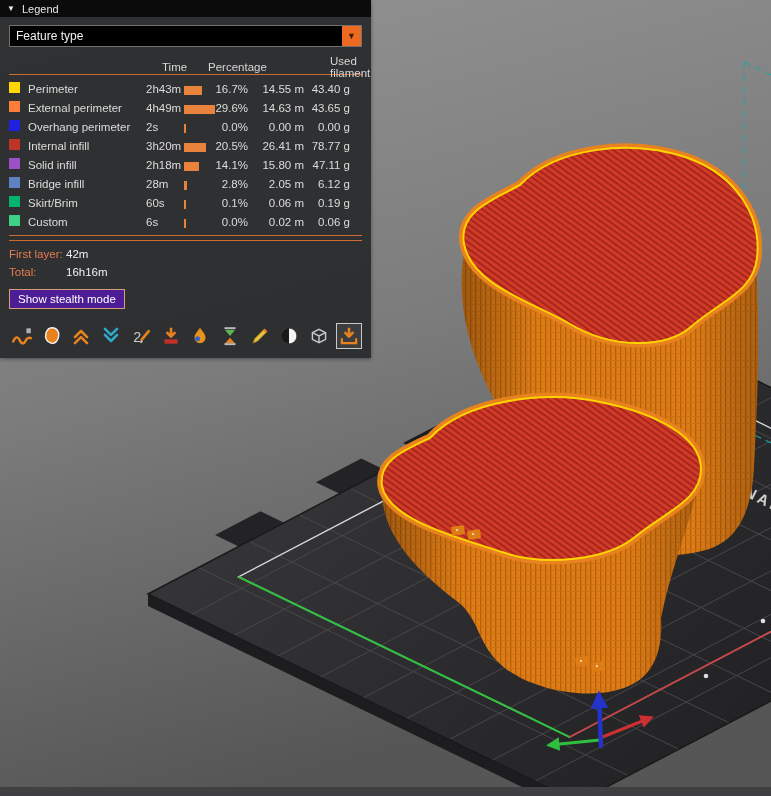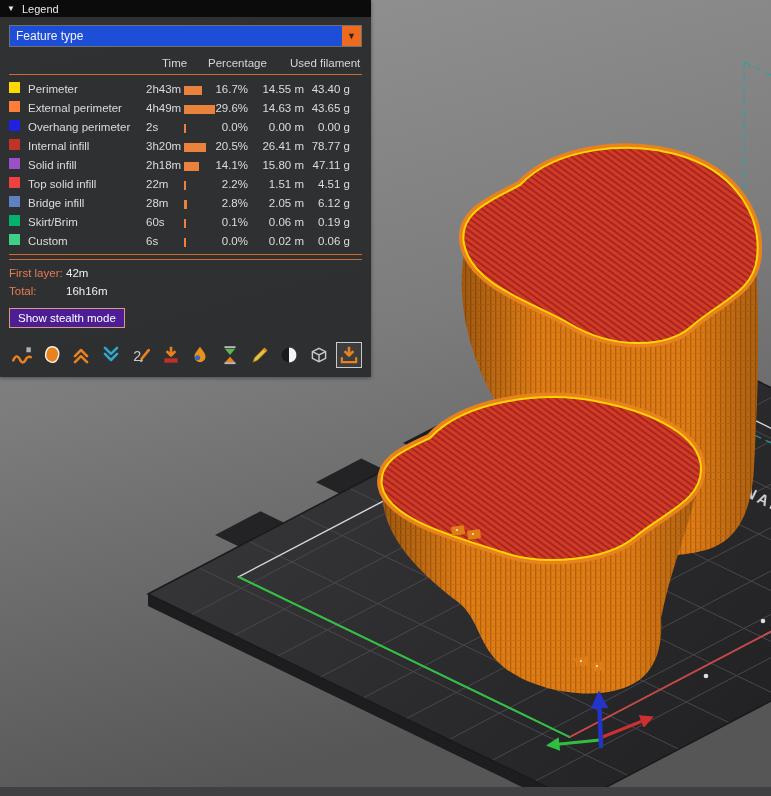--- a/index.html
+++ b/index.html
@@ -9,29 +9,29 @@
 
   
   .legend { position:absolute; top:0; left:0; width:371px;
             background:rgba(41,42,45,0.94); color:#dcdcdc; font-size:11.5px;
             box-shadow:0 1px 4px rgba(0,0,0,0.4); }
   .legend-header { height:17px; background:#0b0b0c; display:flex; align-items:center;
                    gap:7px; padding:0 7px; font-size:11px; color:#e8e8e8; cursor:pointer; }
   .tri { font-size:8px; color:#e8e8e8; }
   .legend-body { padding:8px 9px 9px 9px; }
 
-  .dropdown { position:relative; height:20px; background:#1d4ed8; border:1px solid #707070;
+  .dropdown { position:relative; height:20px; background:#000000; border:1px solid #707070;
               display:flex; align-items:center; padding-left:6px; font-size:12px; color:#f2f2f2; }
   .dd-btn { position:absolute; right:0; top:0; bottom:0; width:19px; background:#ed6b21;
             color:#3a2005; display:flex; align-items:center; justify-content:center; font-size:9px; }
 
   .grid6 { display:grid; grid-template-columns:19px 110px 46px 68px 52px 46px; align-items:center; }
   .cols { margin-top:8px; height:15px; color:#d6d6d6;gap:8px; }
   .c3 { padding-left:8px; }
-  .uf { grid-column:5 / 7; padding-left:6px; }
+  .uf { grid-column:5 / 7; padding-left:6px;margin-left:40px; }
   hr.orange { border:none; border-top:1px solid #ce6b32; margin:4px 0; }
 
   .row { height:19px; }
   .swatch { width:11px; height:11px; display:inline-block; }
   .barcell { display:flex; align-items:flex-end; justify-content:space-between; padding-right:4px; }
   .bar { height:9px; background:#e8823c; flex:0 0 auto; }
   .m,.g { text-align:right; }
 
   .est { margin:6px 0 4px 1px; color:#cccccc; }
   .times { margin-top:4px; line-height:18px; }
@@ -241,31 +241,20 @@
           <span>Solid infill</span>
           <span class="c3">2h18m</span>
           <span class="barcell">
               <span class="bar" style="width: 14.805px;"></span>
               <span>14.1%</span>
             </span>
           <span class="m">15.80 m</span>
           <span class="g">47.11 g</span>
         </div>
         <div class="grid6 row">
-          <span><span class="swatch" style="background: rgb(241, 64, 64);"></span></span>
-          <span>Top solid infill</span>
-          <span class="c3">22m</span>
-          <span class="barcell">
-              <span class="bar" style="width: 2.31px;"></span>
-              <span>2.2%</span>
-            </span>
-          <span class="m">1.51 m</span>
-          <span class="g">4.51 g</span>
-        </div>
-        <div class="grid6 row">
           <span><span class="swatch" style="background: rgb(94, 129, 194);"></span></span>
           <span>Bridge infill</span>
           <span class="c3">28m</span>
           <span class="barcell">
               <span class="bar" style="width: 2.94px;"></span>
               <span>2.8%</span>
             </span>
           <span class="m">2.05 m</span>
           <span class="g">6.12 g</span>
         </div>

